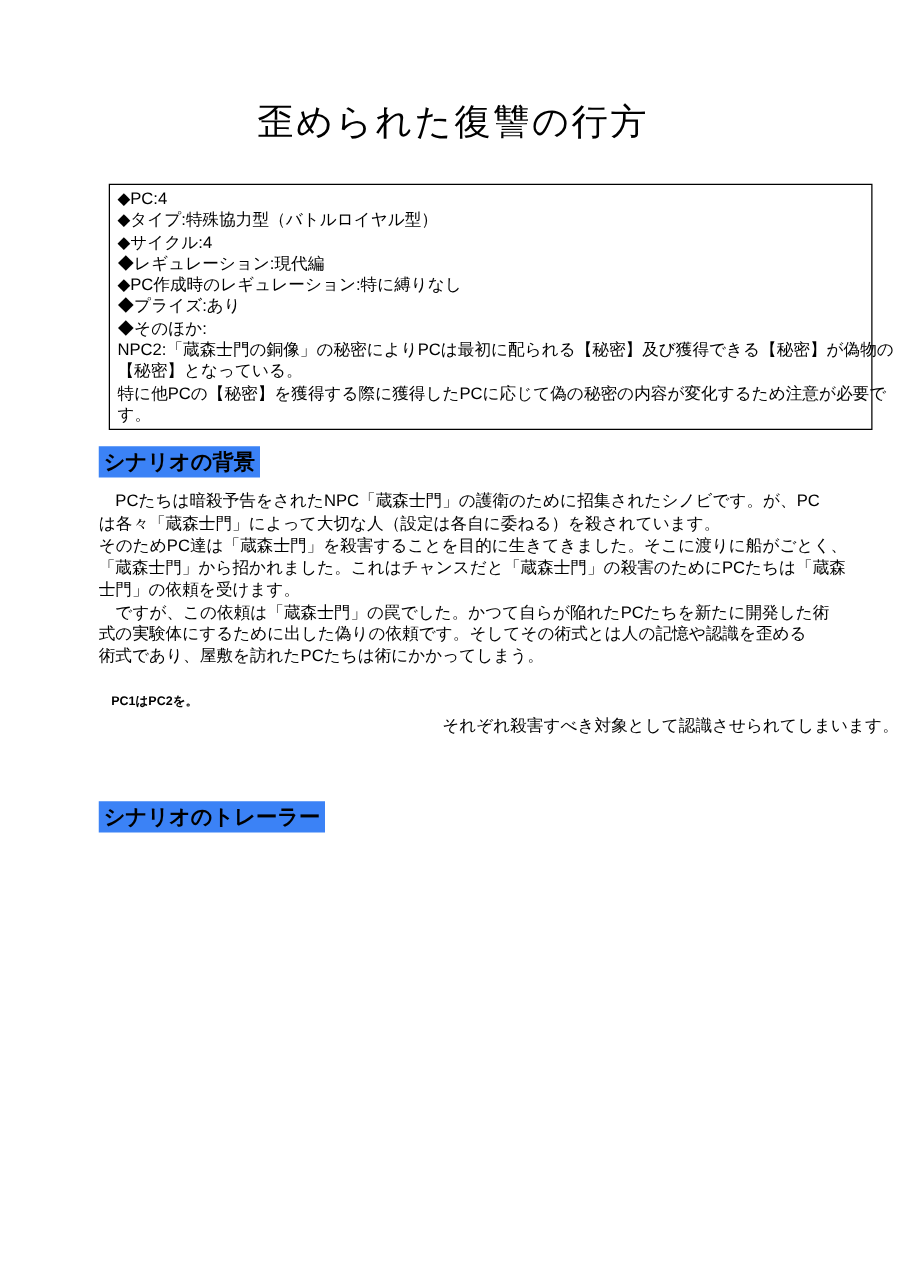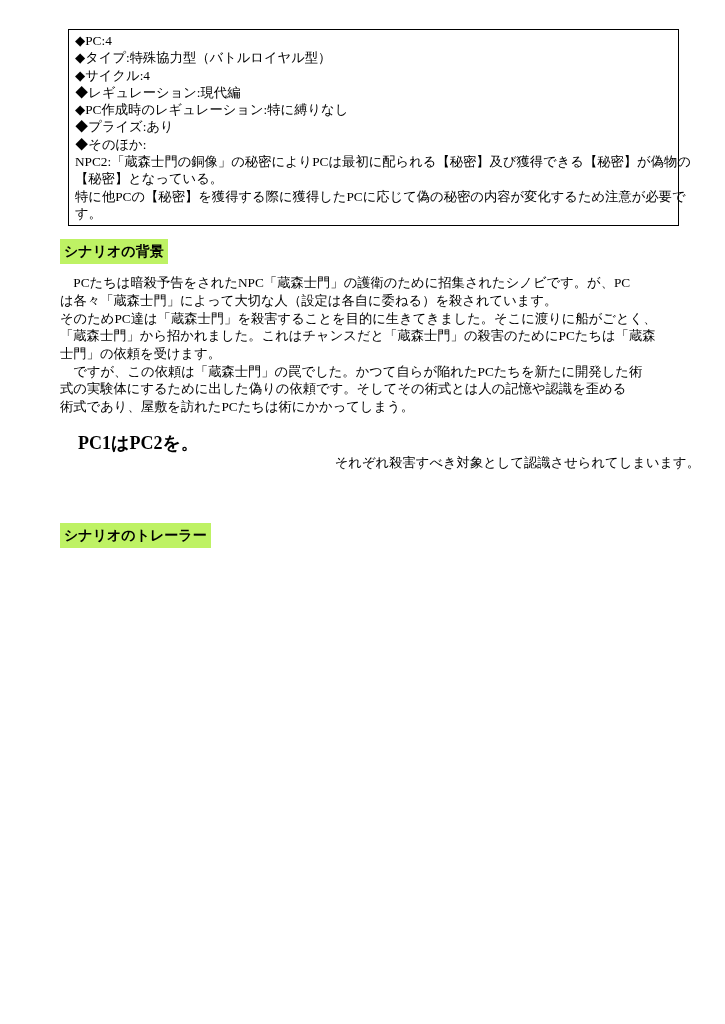--- a/index.html
+++ b/index.html
@@ -23,23 +23,22 @@
     margin: 0;
     padding-top: 78px;
     font-size: 29px;
     font-weight: normal;
     line-height: 40px;
     text-align: center;
     letter-spacing: 2px;
     white-space: pre;
   }
   .column {
-    margin-left: 60px;
+    margin-left: 79px;
     width: 640px;
-    font-family: Liberation Serif, serif;
   }
   .info-box {
     box-sizing: border-box;
     margin-left: 8px;
     margin-top: 29px;
     width: 611px;
     border: 1px solid #000000;
     padding: 2px 6px 3px 6px;
   }
   .pre {
@@ -48,46 +47,47 @@
     line-height: 17.3px;
   }
   .body-text {
     font-size: 13.3px;
     line-height: 17.7px;
     white-space: pre;
   }
   .section-heading {
     display: inline-block;
     margin: 0;
-    background: #bef264;
-    font-size: 14px;
+    background: #3b82f6;
+    font-size: 17px;
     font-weight: bold;
     line-height: 21px;
     padding: 2px 4px;
     white-space: pre;
   }
   .heading-background { margin-top: 13px; }
   .heading-trailer { margin-top: 52px; }
   .background-body { margin-top: 10px; }
   .pc-target-list { margin-top: 19px; }
   .pc-line {
     font-weight: bold;
-    font-size: 18px;
+    font-size: 10px;
     line-height: 17.7px;
     white-space: pre;
   }
   .conclusion { margin-top: 1px; text-align: right; }
   .quote-line { margin-top: 22px; }
   .trailer-body { margin-top: 12px; }
 </style>
 </head>
 <body>
 
 <div class="page">
 
+  <h1 class="doc-title">歪められた復讐の行方</h1>
 
   <div class="column">
 
     <div class="info-box">
       <div class="pre">◆PC:4
 ◆タイプ:特殊協力型（バトルロイヤル型）
 ◆サイクル:4
 ◆レギュレーション:現代編
 ◆PC作成時のレギュレーション:特に縛りなし
 ◆プライズ:あり

